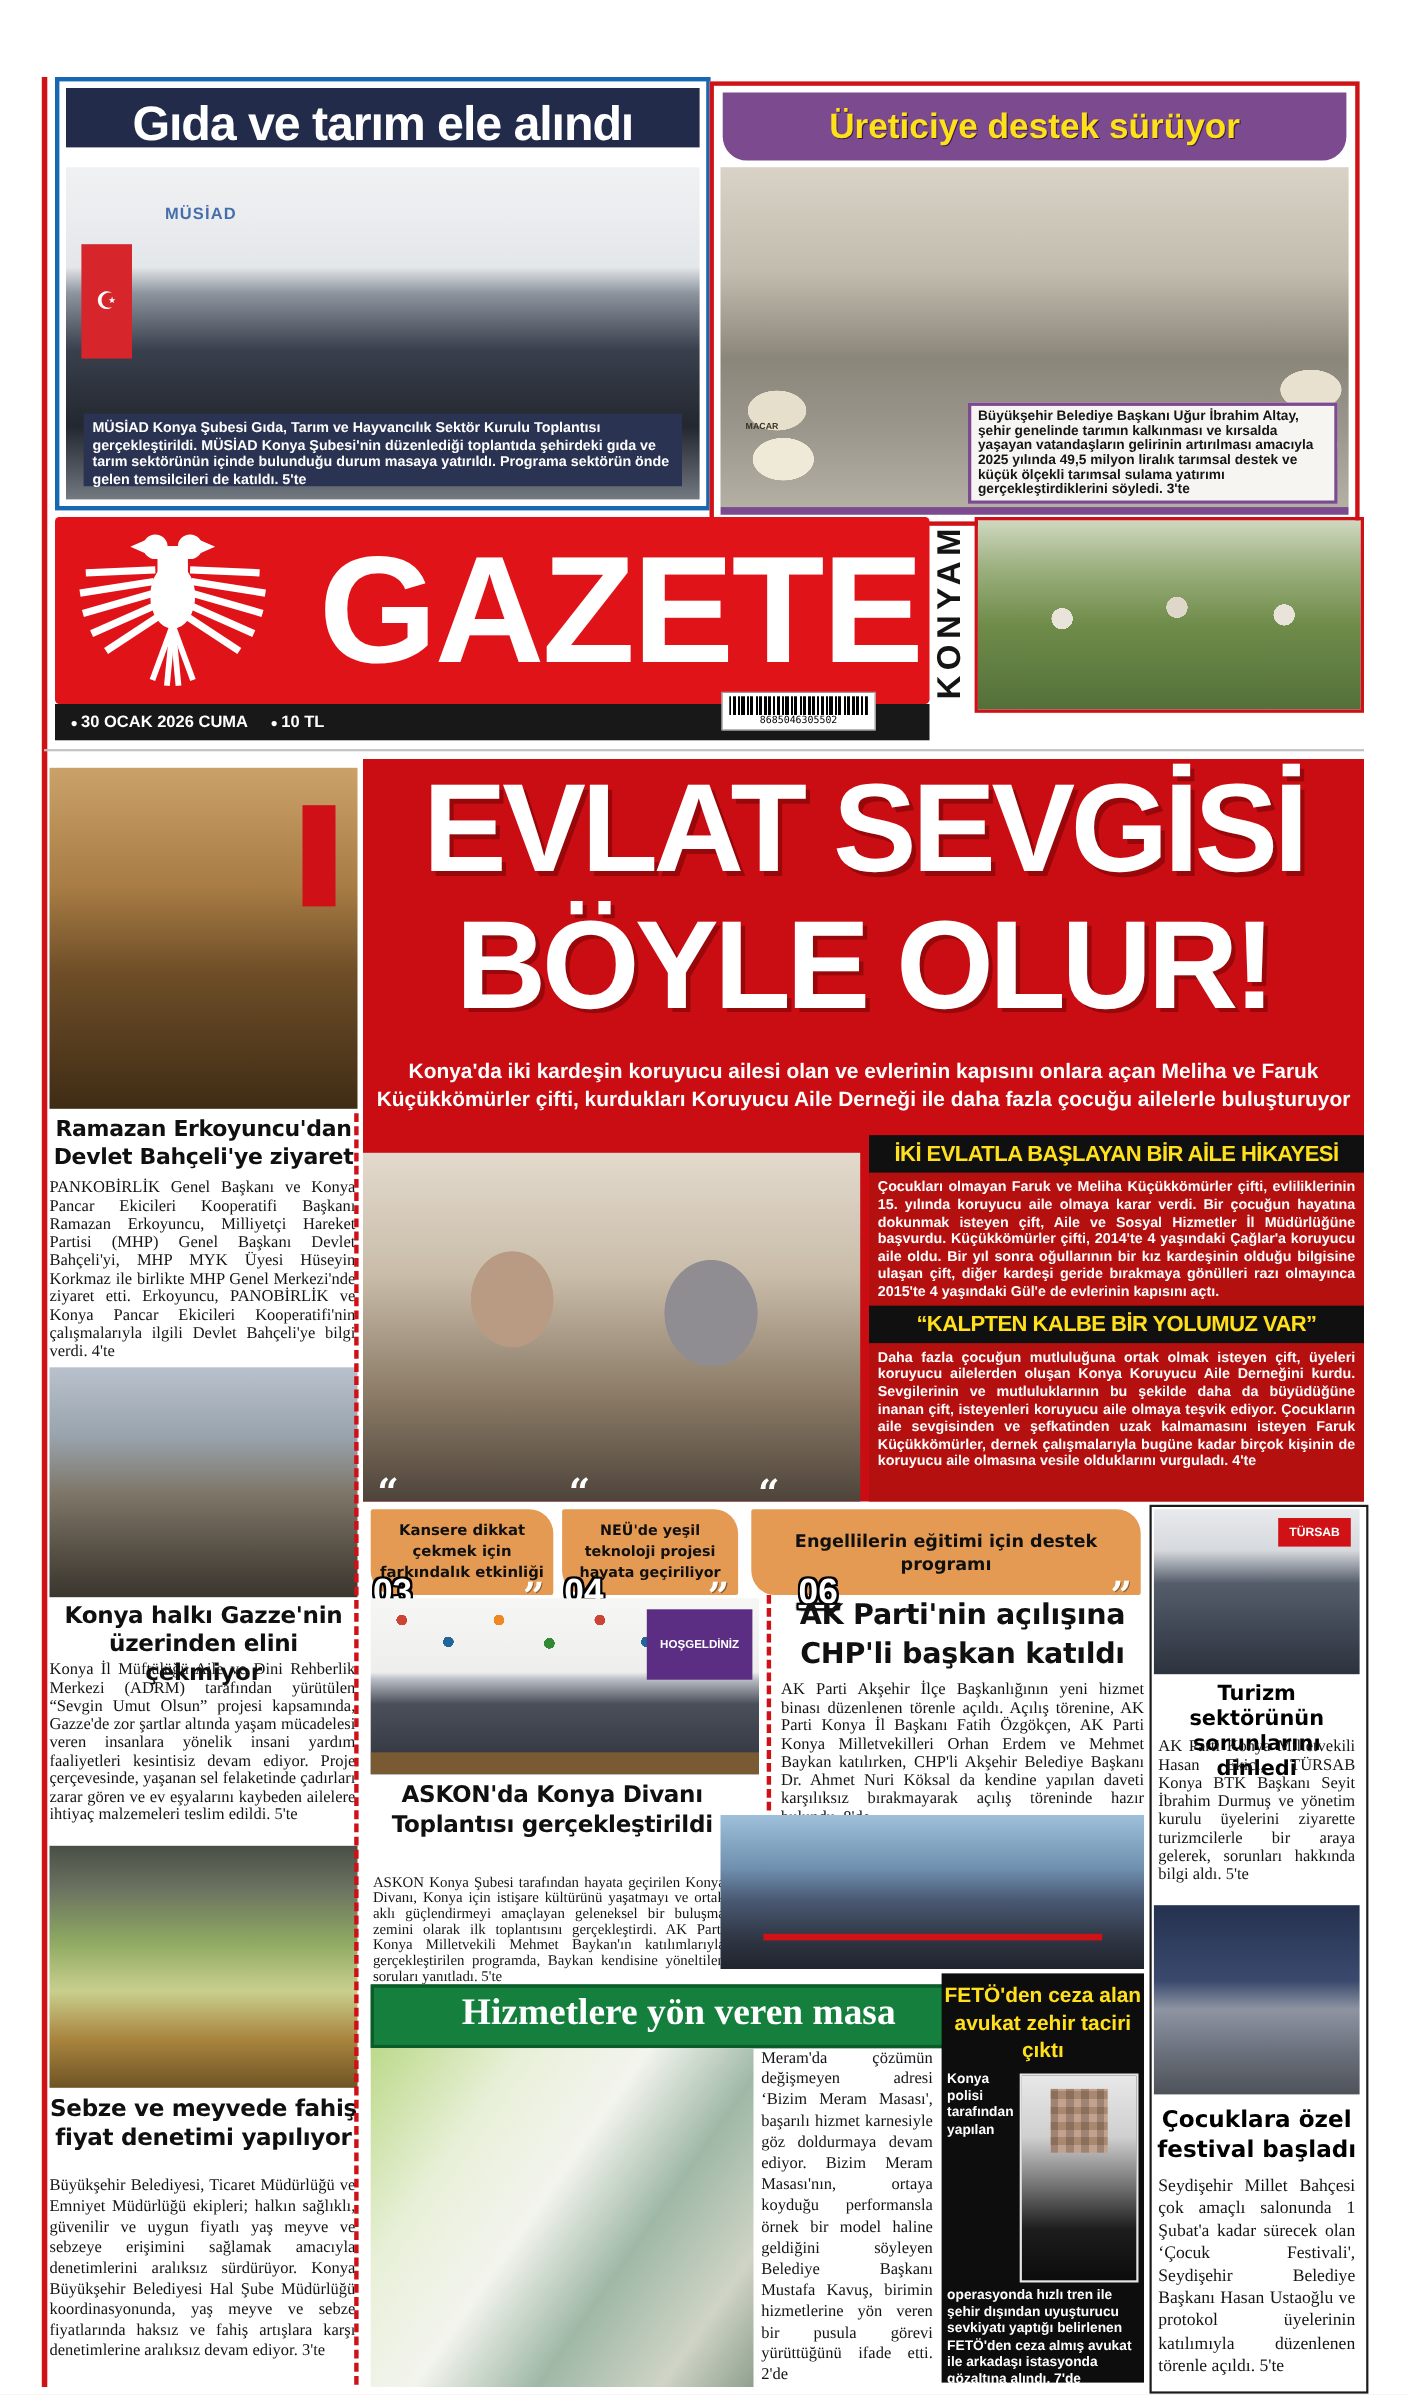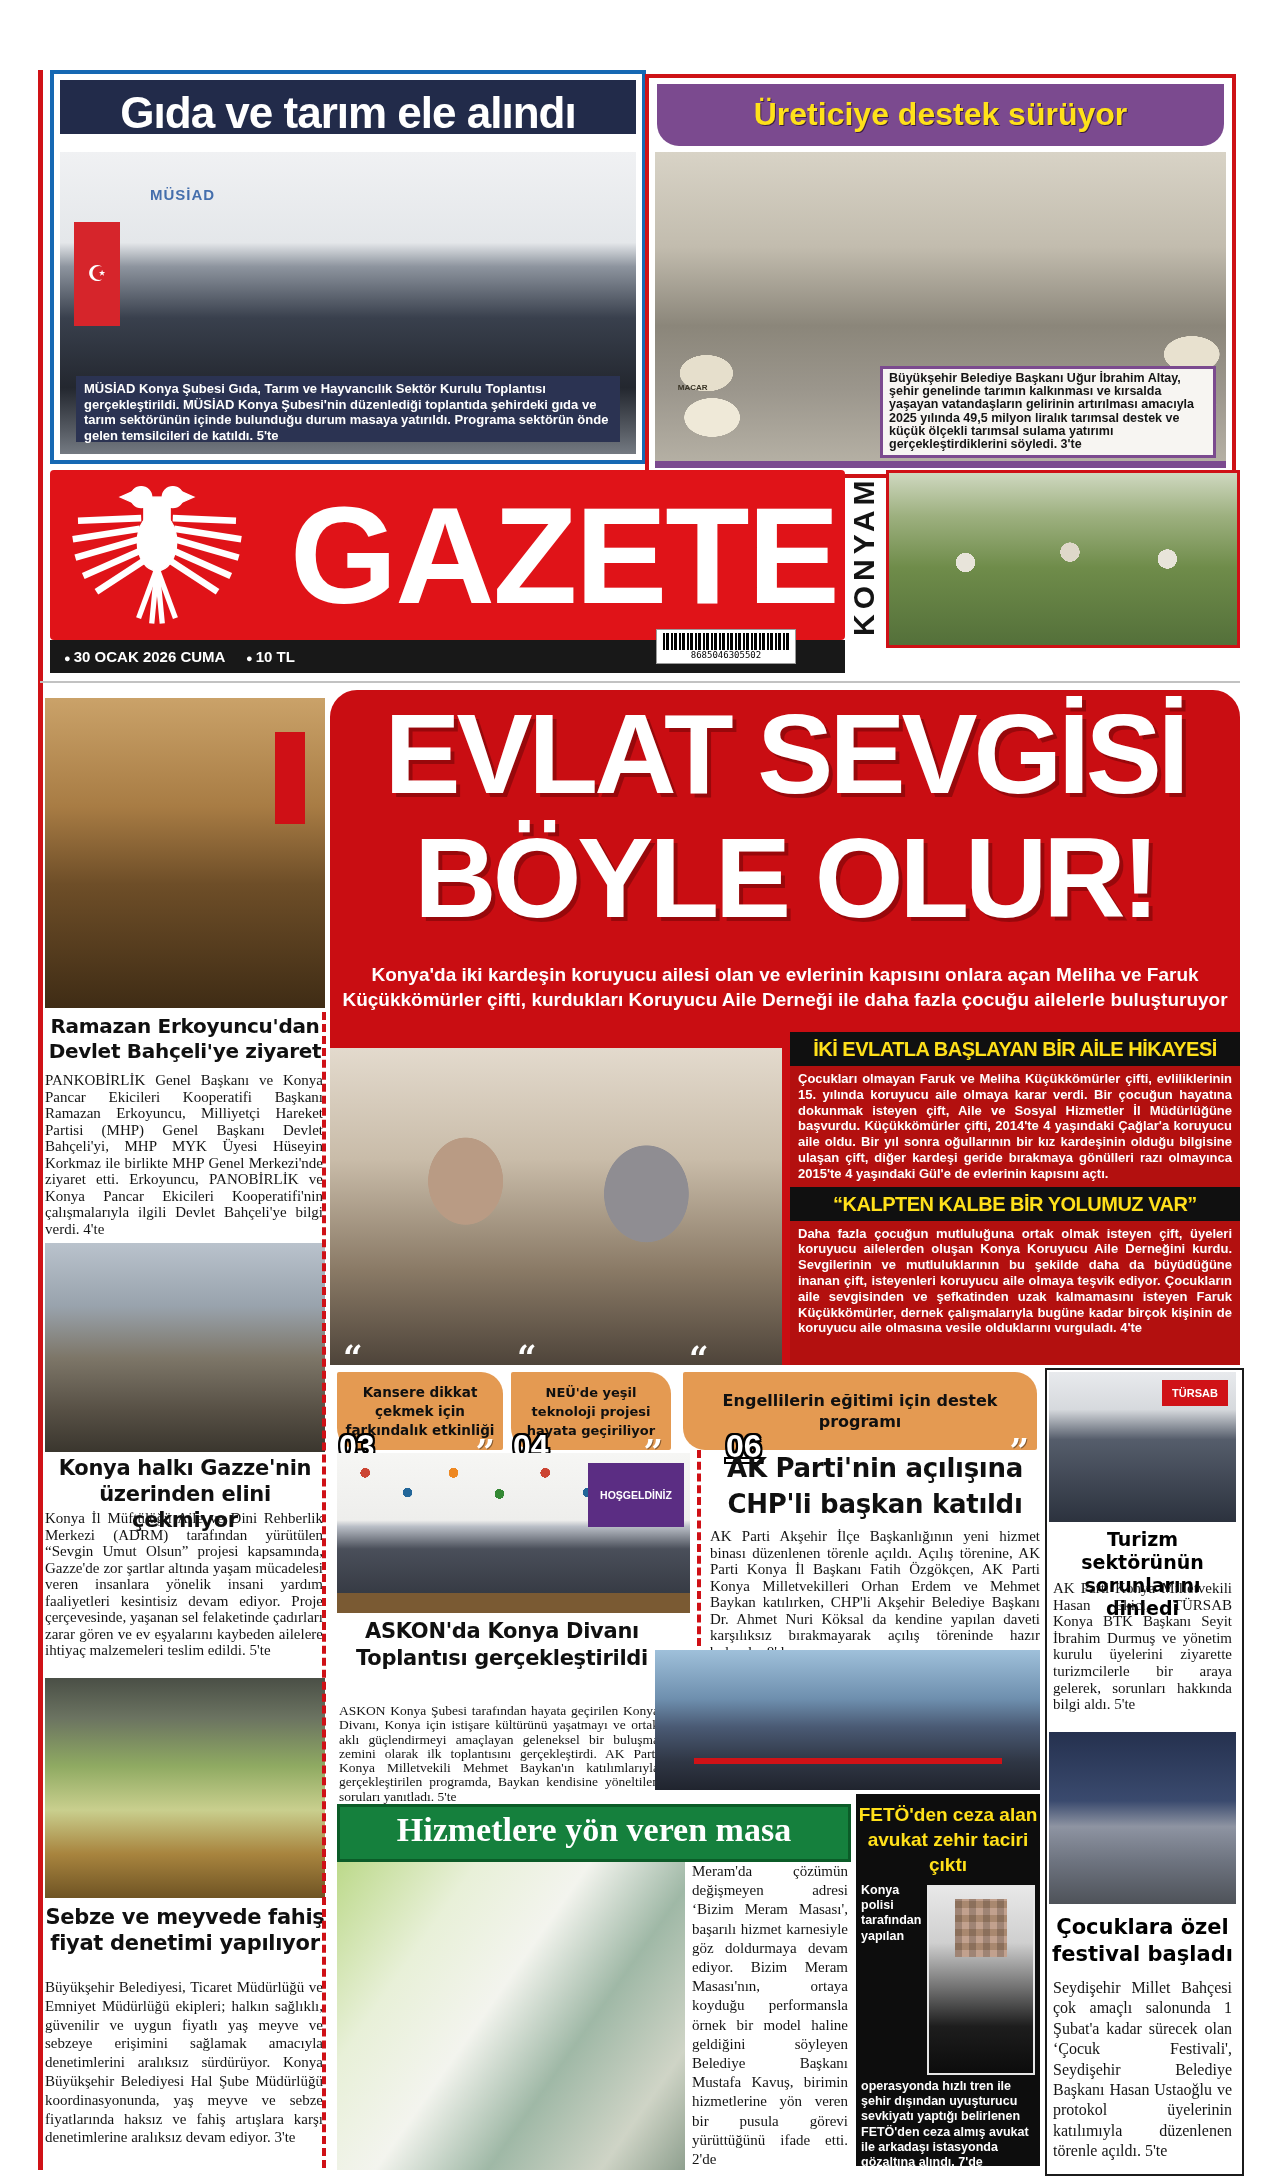--- a/index.html
+++ b/index.html
@@ -64,21 +64,21 @@
               font-weight:900;font-size:30px;letter-spacing:5px;color:#141414;height:168px;text-align:center;}
   #mast-photo{left:886px;top:470px;width:348px;height:172px;border:3px solid #cf1016;
       background-image:
         radial-gradient(16px 16px at 22% 52%, #e8e4da 0 60%, transparent 61%),
         radial-gradient(16px 16px at 52% 46%, #dfd8ca 0 60%, transparent 61%),
         radial-gradient(16px 16px at 80% 50%, #e8e4da 0 60%, transparent 61%),
         linear-gradient(180deg,#cfd8c0 0%,#9db07f 25%,#6f8c4a 55%,#54703a 100%);}
   #divider-top{left:40px;top:681px;width:1200px;height:2px;background:#c2c2c2;}
 
   
-  #red-band{left:330px;top:690px;width:910px;height:675px;background:#c90d12;border-radius:27px;}
+  #red-band{left:330px;top:690px;width:910px;height:675px;background:#c90d12;}
   #headline1,#headline2{position:absolute;left:0;width:100%;text-align:center;color:#fff;font-weight:900;
       font-size:114px;line-height:120px;letter-spacing:-4px;text-shadow:4px 4px 0 rgba(60,0,0,.35);}
   #headline1{top:4px;}
   #headline2{top:128px;}
   #deck{position:absolute;left:10px;right:10px;top:272px;color:#fff;font-weight:bold;font-size:19px;
         line-height:25px;text-align:center;}
   #hug-photo{left:0;top:358px;width:452px;height:317px;position:absolute;
       background-image:
         radial-gradient(62px 72px at 30% 42%, #b99b84 0 60%, transparent 61%),
         radial-gradient(70px 80px at 70% 46%, #8f8d92 0 60%, transparent 61%),
@@ -137,21 +137,21 @@
   #divider-mid2{left:697px;top:1450px;height:196px;}
 
   #akparti-title{left:710px;top:1450px;width:330px;font-size:26px;line-height:36px;}
   #akparti-body{left:710px;top:1528px;width:330px;}
   #akparti-photo{left:655px;top:1650px;width:385px;height:140px;
       background:linear-gradient(180deg,#9fc0da 0%,#6e8fae 35%,#4a5a74 55%,#2f3644 80%,#20242e 100%);}
   #akparti-ribbon{position:absolute;left:10%;bottom:26px;width:80%;height:6px;background:#d01217;}
 
   
   #meram-banner{left:337px;top:1804px;width:508px;height:52px;background:#15803d;border:3px solid #0b5c28;
-      color:#fff;font-family:"Liberation Serif",serif;font-weight:bold;font-size:34px;line-height:46px;text-align:center;}
+      color:#fff;font-family:"Liberation Serif",serif;font-weight:bold;font-size:34px;line-height:46px;text-align:center;padding-left:23px;}
   #meram-photo{left:337px;top:1862px;width:348px;height:308px;
       background:linear-gradient(125deg,#bcd98a 0%,#e8f0d8 25%,#f3f4ee 45%,#9fb8a6 65%,#cfd4c6 85%,#8fa08f 100%);}
   #meram-body{left:692px;top:1862px;width:156px;font-size:15px;line-height:19.2px;}
 
   
   #feto-box{left:856px;top:1794px;width:184px;height:372px;background:#0d0d0d;}
   #feto-title{color:#ffe01a;font-weight:900;font-size:19px;line-height:25px;text-align:center;padding-top:8px;}
   #feto-content{margin:6px 5px 0 5px;color:#fff;font-weight:bold;font-size:12.5px;line-height:15.2px;text-align:left;}
   #feto-photo{float:right;width:104px;height:186px;margin:2px 0 4px 5px;border:2px solid #e6e6e6;position:relative;
       background:linear-gradient(180deg,#e8e8e8 0%,#cfcfcf 30%,#6e6e6e 55%,#1d1d1d 75%,#0c0c0c 100%);}

